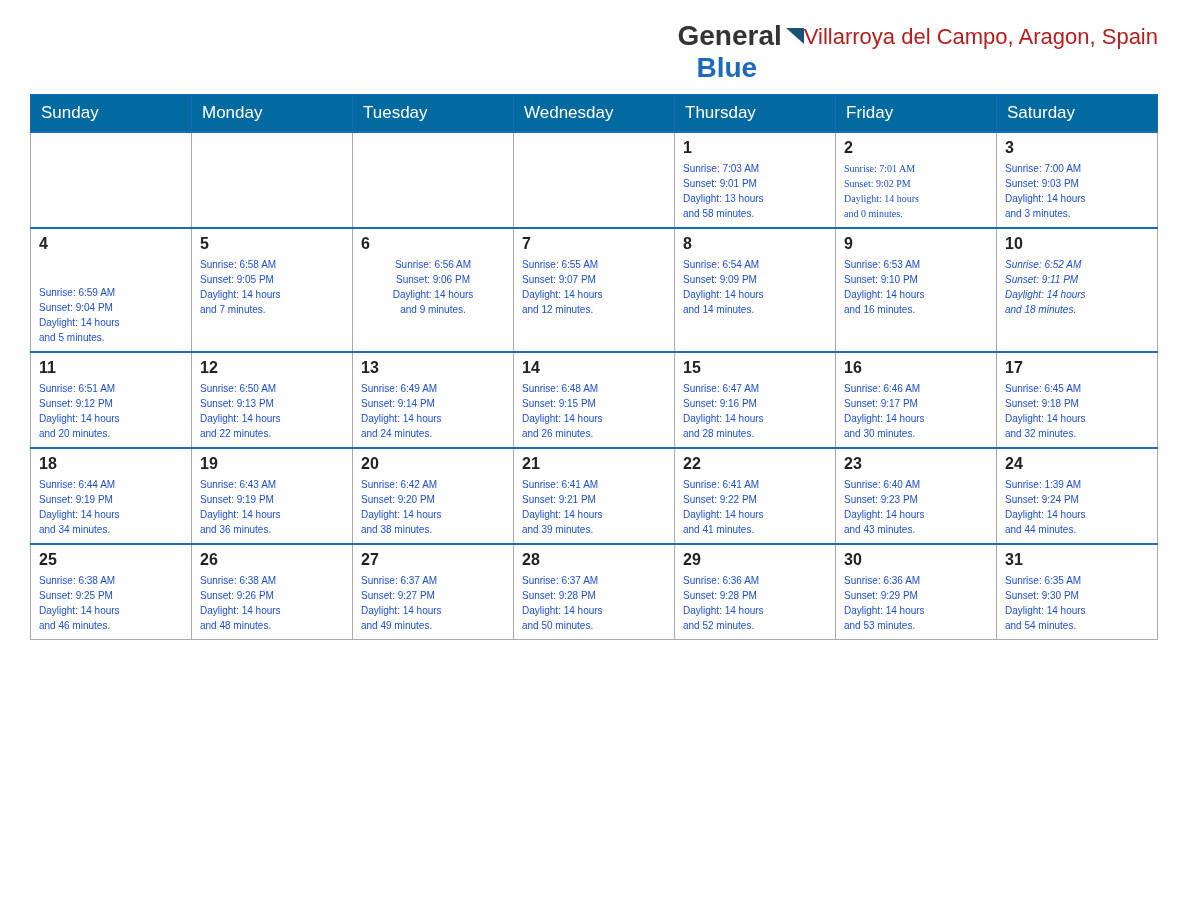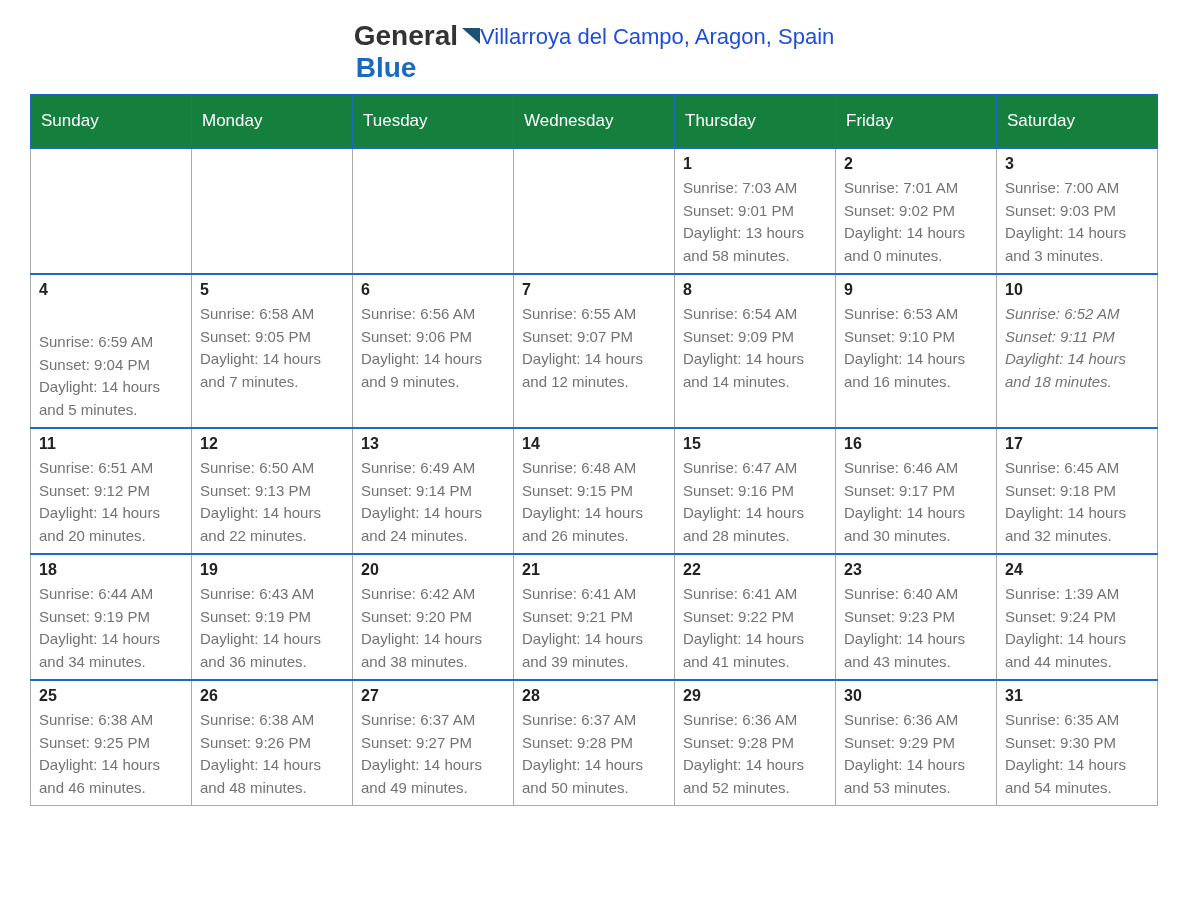--- a/index.html
+++ b/index.html
@@ -6,34 +6,34 @@
     body {
       font-family: Arial, sans-serif;
       background: #fff;
       color: #333;
       width: 1188px;
       min-height: 918px;
       padding: 20px 30px 30px 30px;
     }
     .header {
       display: flex;
-      justify-content: center;
+      justify-content: flex-end;
       align-items: flex-start;
       margin-bottom: 10px;
     }
     .logo-text-general {
       font-size: 28px;
       font-weight: bold;
       color: #333;
     }
     .logo-blue {
       font-size: 28px;
       font-weight: bold;
       color: #1a6bbf;
-      margin-left: 2px;
+      margin-left: 19px;
     }
     .logo-block {
       display: flex;
       flex-direction: column;
       align-items: flex-start;
     }
     .logo-row {
       display: flex;
       align-items: center;
     }
@@ -41,57 +41,57 @@
       text-align: right;
     }
     .month-year {
       font-size: 52px;
       font-weight: normal;
       color: #222;
       line-height: 1.1;
     }
     .location {
       font-size: 22px;
-      color: #1d4ed8;
+      color: #b91c1c;
       margin-top: 4px;
     }
     .calendar-table {
       width: 100%;
       border-collapse: collapse;
       margin-top: 10px;
     }
     .calendar-table th {
-      background: #15803d;
+      background: #0369a1;
       color: #fff;
       font-size: 17px;
       font-weight: normal;
-      padding: 16px 10px;
+      padding: 8px 10px;
       text-align: left;
       border: 1px solid #1a6bbf;
     }
     .calendar-table td {
       border: 1px solid #aaa;
       vertical-align: top;
       padding: 6px 8px;
       width: calc(100% / 7);
       min-height: 100px;
       font-size: 13px;
       color: #333;
     }
     .day-number {
       font-size: 16px;
       font-weight: bold;
       color: #222;
       display: block;
       margin-bottom: 4px;
     }
     .day-info {
-      font-size: 15px;
+      font-size: 10px;
       line-height: 1.5;
-      color: #737373;
+      color: #1d4ed8;
     }
     .empty-cell {
       background: #fff;
     }
     .top-border-row td {
       border-top: 2px solid #1a6bbf;
     }
   </style>
 </head>
 <body>
@@ -135,21 +135,21 @@
         <td class="empty-cell"></td>
         <td>
           <span class="day-number">1</span>
           <div class="day-info" style="white-space: pre-line;">Sunrise: 7:03 AM
 Sunset: 9:01 PM
 Daylight: 13 hours
 and 58 minutes.</div>
         </td>
         <td>
           <span class="day-number">2</span>
-          <div class="day-info" style="white-space: pre-line;">Sunrise: 7:01 AM
+          <div class="day-info" style="white-space: pre-line; font-family: Liberation Serif, serif;">Sunrise: 7:01 AM
 Sunset: 9:02 PM
 Daylight: 14 hours
 and 0 minutes.</div>
         </td>
         <td>
           <span class="day-number">3</span>
           <div class="day-info" style="white-space: pre-line;">Sunrise: 7:00 AM
 Sunset: 9:03 PM
 Daylight: 14 hours
 and 3 minutes.</div>
@@ -165,21 +165,21 @@
         </td>
         <td>
           <span class="day-number">5</span>
           <div class="day-info" style="white-space: pre-line;">Sunrise: 6:58 AM
 Sunset: 9:05 PM
 Daylight: 14 hours
 and 7 minutes.</div>
         </td>
         <td>
           <span class="day-number">6</span>
-          <div class="day-info" style="white-space: pre-line;">Sunrise: 6:56 AM
+          <div class="day-info" style="white-space: pre-line; text-align: center;">Sunrise: 6:56 AM
 Sunset: 9:06 PM
 Daylight: 14 hours
 and 9 minutes.</div>
         </td>
         <td>
           <span class="day-number">7</span>
           <div class="day-info" style="white-space: pre-line;">Sunrise: 6:55 AM
 Sunset: 9:07 PM
 Daylight: 14 hours
 and 12 minutes.</div>

